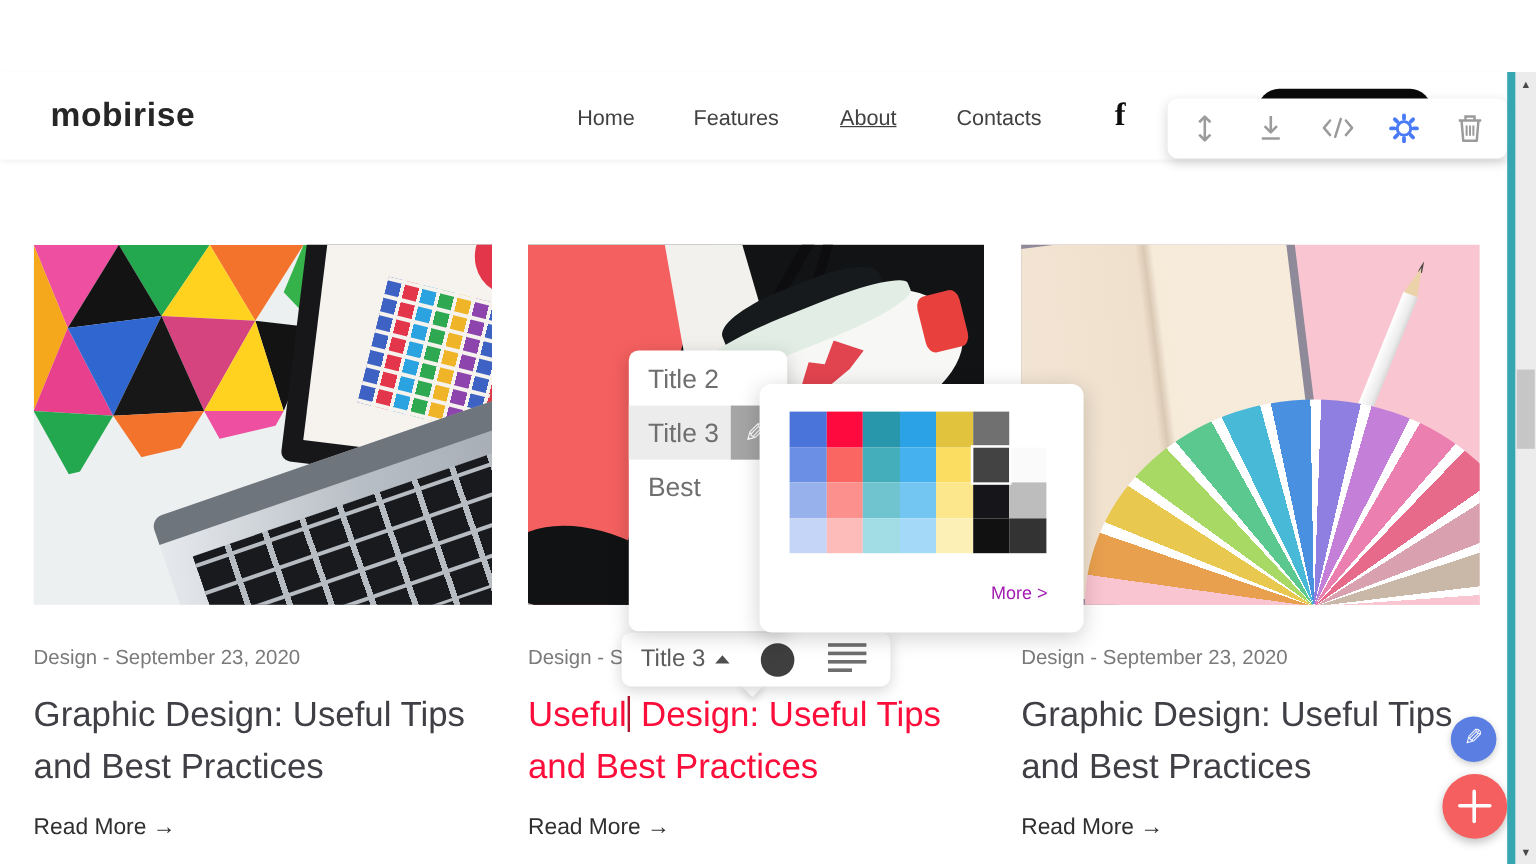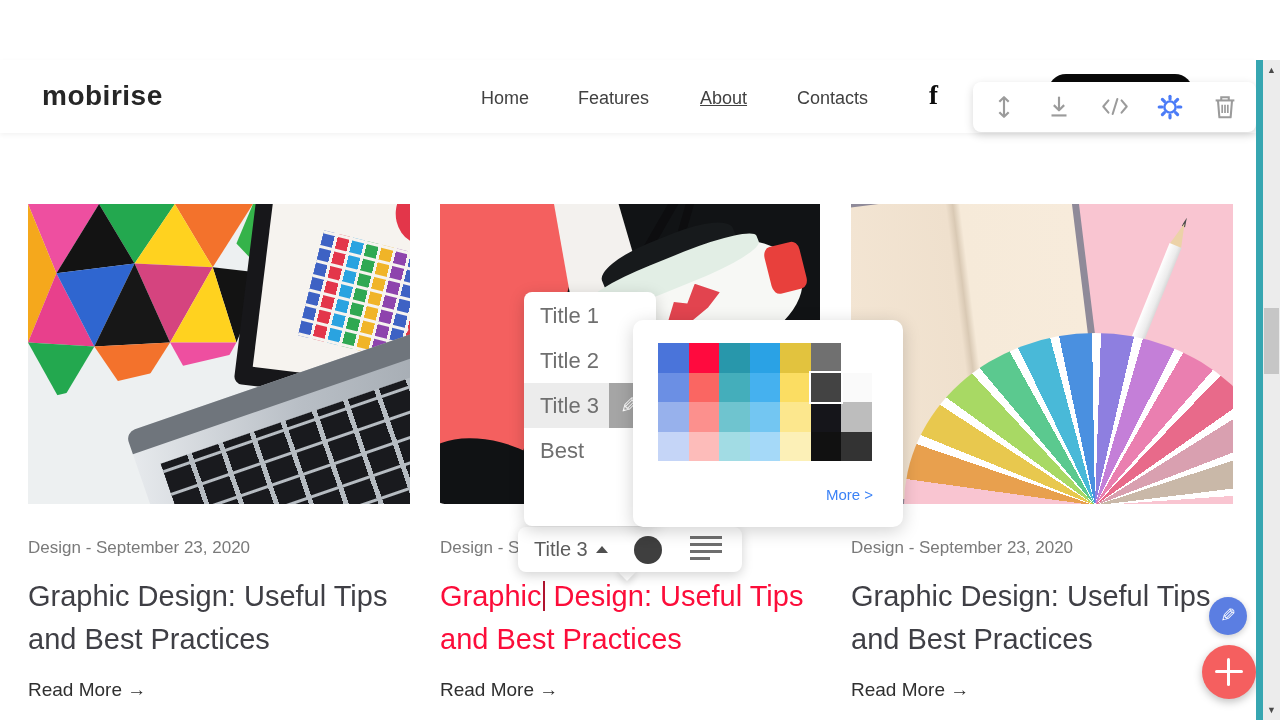--- a/index.html
+++ b/index.html
@@ -105,21 +105,21 @@
   .menu-item.selected{background:#ececec;}
   #pencil-badge{position:absolute;left:85px;top:0;width:40px;height:45px;background:#a5a5a5;color:#fff;font-size:22px;text-align:center;line-height:45px;cursor:pointer;}
   #pencil-badge span{display:inline-block;transform:scaleX(-1);}
 
   
   #color-panel{left:633px;top:320px;width:270px;height:207px;background:#fff;border-radius:10px;box-shadow:0 4px 18px rgba(0,0,0,.18);z-index:14;}
   #swatch-grid{position:absolute;left:25px;top:23px;width:214px;height:118px;display:grid;grid-template-columns:repeat(7,1fr);grid-template-rows:repeat(4,1fr);}
   .swatch{cursor:pointer;}
   .swatch.empty{background:transparent;cursor:default;}
   .swatch.selected{outline:2.5px solid #fff;z-index:2;}
-  #more-link{position:absolute;right:30px;bottom:24px;font-size:15px;color:#3b82f6;cursor:pointer;}
+  #more-link{position:absolute;right:30px;bottom:24px;font-size:15px;color:#a21caf;cursor:pointer;}
 
   
   #inline-toolbar{left:518px;top:527px;width:224px;height:45px;background:#fff;border-radius:8px;box-shadow:0 3px 12px rgba(0,0,0,.18);z-index:10;display:flex;align-items:center;padding:0 16px;box-sizing:border-box;}
   #inline-pointer{left:620px;top:564px;width:14px;height:14px;background:#fff;transform:rotate(45deg);box-shadow:3px 3px 6px rgba(0,0,0,.12);z-index:9;}
   #style-label{font-size:20px;color:#5c5c5c;cursor:pointer;}
   #style-caret{width:0;height:0;border-left:6px solid transparent;border-right:6px solid transparent;border-bottom:7px solid #4f4f4f;margin-left:8px;cursor:pointer;}
   #color-circle{width:28px;height:28px;border-radius:50%;background:#3f3f3f;margin-left:26px;cursor:pointer;}
   #align-icon{margin-left:28px;width:32px;cursor:pointer;}
   #align-icon i{display:block;height:3px;background:#6e6e6e;margin-bottom:4px;}
   #align-icon i.short{width:62%;}
@@ -251,29 +251,28 @@
       <div class="eraser"></div>
     </div>
     <div id="fan" class="abs"></div>
   </div>
 
   <div class="abs meta c1">Design - September 23, 2020</div>
   <div class="abs card-title c1">Graphic Design: Useful Tips and Best Practices</div>
   <div class="abs readmore c1">Read More →</div>
 
   <div class="abs meta c2">Design - September 23, 2020</div>
-  <div class="abs card-title red c2"><span>Graphic</span><span id="cursor-line"></span><span> Design: Useful Tips and Best Practices</span></div>
+  <div class="abs card-title red c2"><span>Useful</span><span id="cursor-line"></span><span> Design: Useful Tips and Best Practices</span></div>
   <div class="abs readmore c2">Read More →</div>
 
   <div class="abs meta c3">Design - September 23, 2020</div>
   <div class="abs card-title c3">Graphic Design: Useful Tips and Best Practices</div>
   <div class="abs readmore c3">Read More →</div>
 
   <div id="style-menu" class="abs">
-    <div class="menu-item">Title 1</div>
     <div class="menu-item">Title 2</div>
     <div class="menu-item selected"><span>Title 3</span><div id="pencil-badge"><span>✎</span></div></div>
     <div class="menu-item">Best</div>
   </div>
 
   <div id="color-panel" class="abs">
     <div id="swatch-grid">
         <div class="swatch" style="background: rgb(74, 116, 218);"></div>
         <div class="swatch" style="background: rgb(255, 10, 62);"></div>
         <div class="swatch" style="background: rgb(40, 151, 171);"></div>

